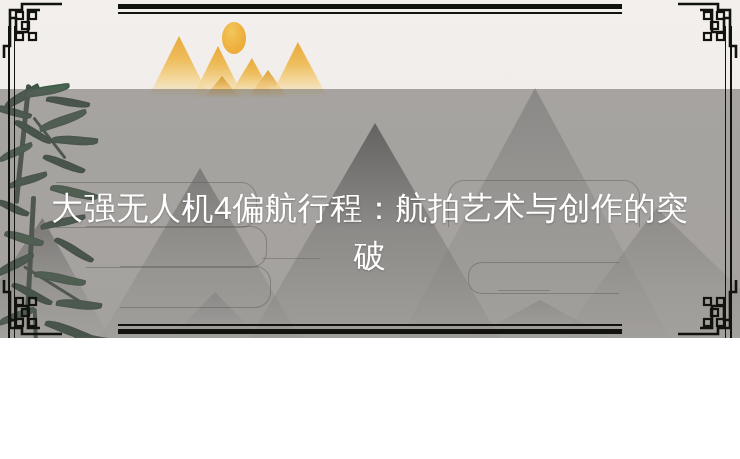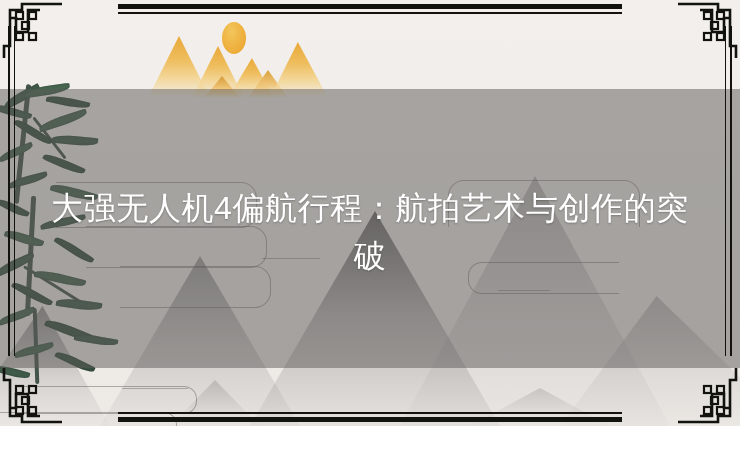--- a/index.html
+++ b/index.html
@@ -1,18 +1,18 @@
 <!DOCTYPE html>
 <html><head>
 <meta charset="utf-8">
 <style>
   html,body{margin:0;padding:0;background:#fff;}
   #poster{
     position:relative;
-    width:740px;height:426px;
+    width:740px;height:338px;
     overflow:hidden;
     background:#efece9;
     font-family:"Liberation Sans","DejaVu Sans",sans-serif;
   }
 
   
   .paper{position:absolute;inset:0;background:
      linear-gradient(180deg,#f2efec 0%,#efece9 45%,#edeae6 100%);}
 
   

